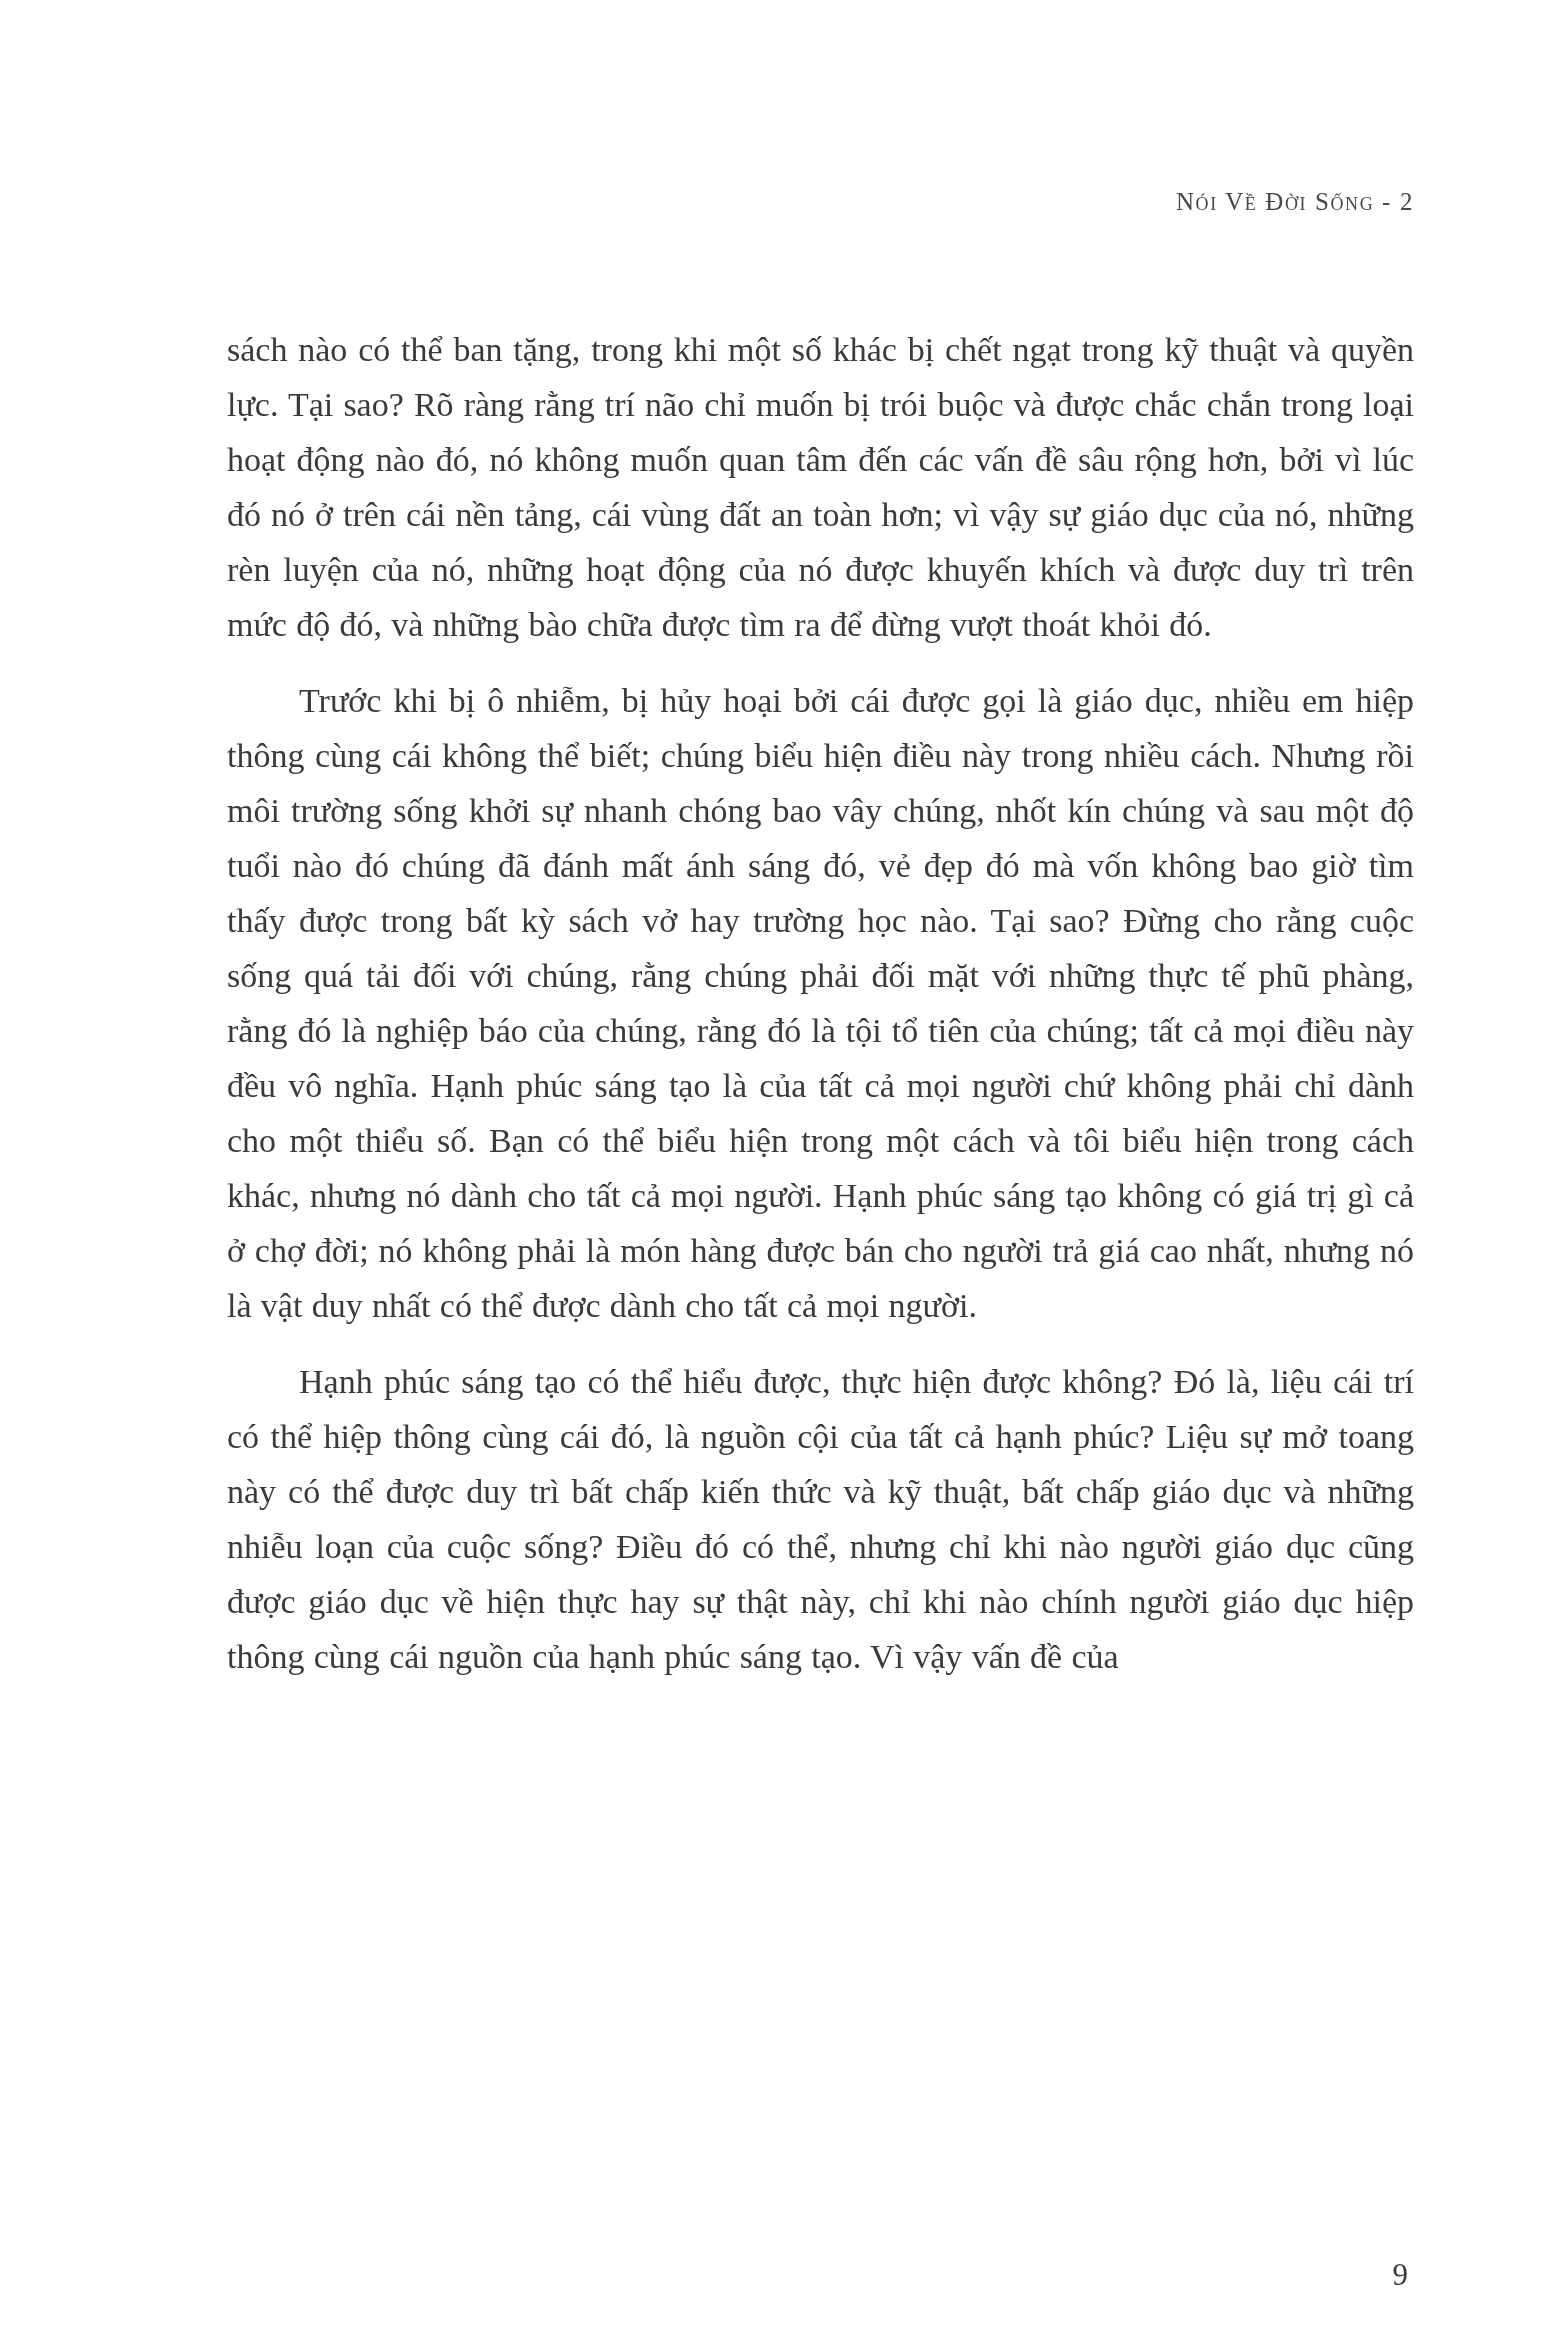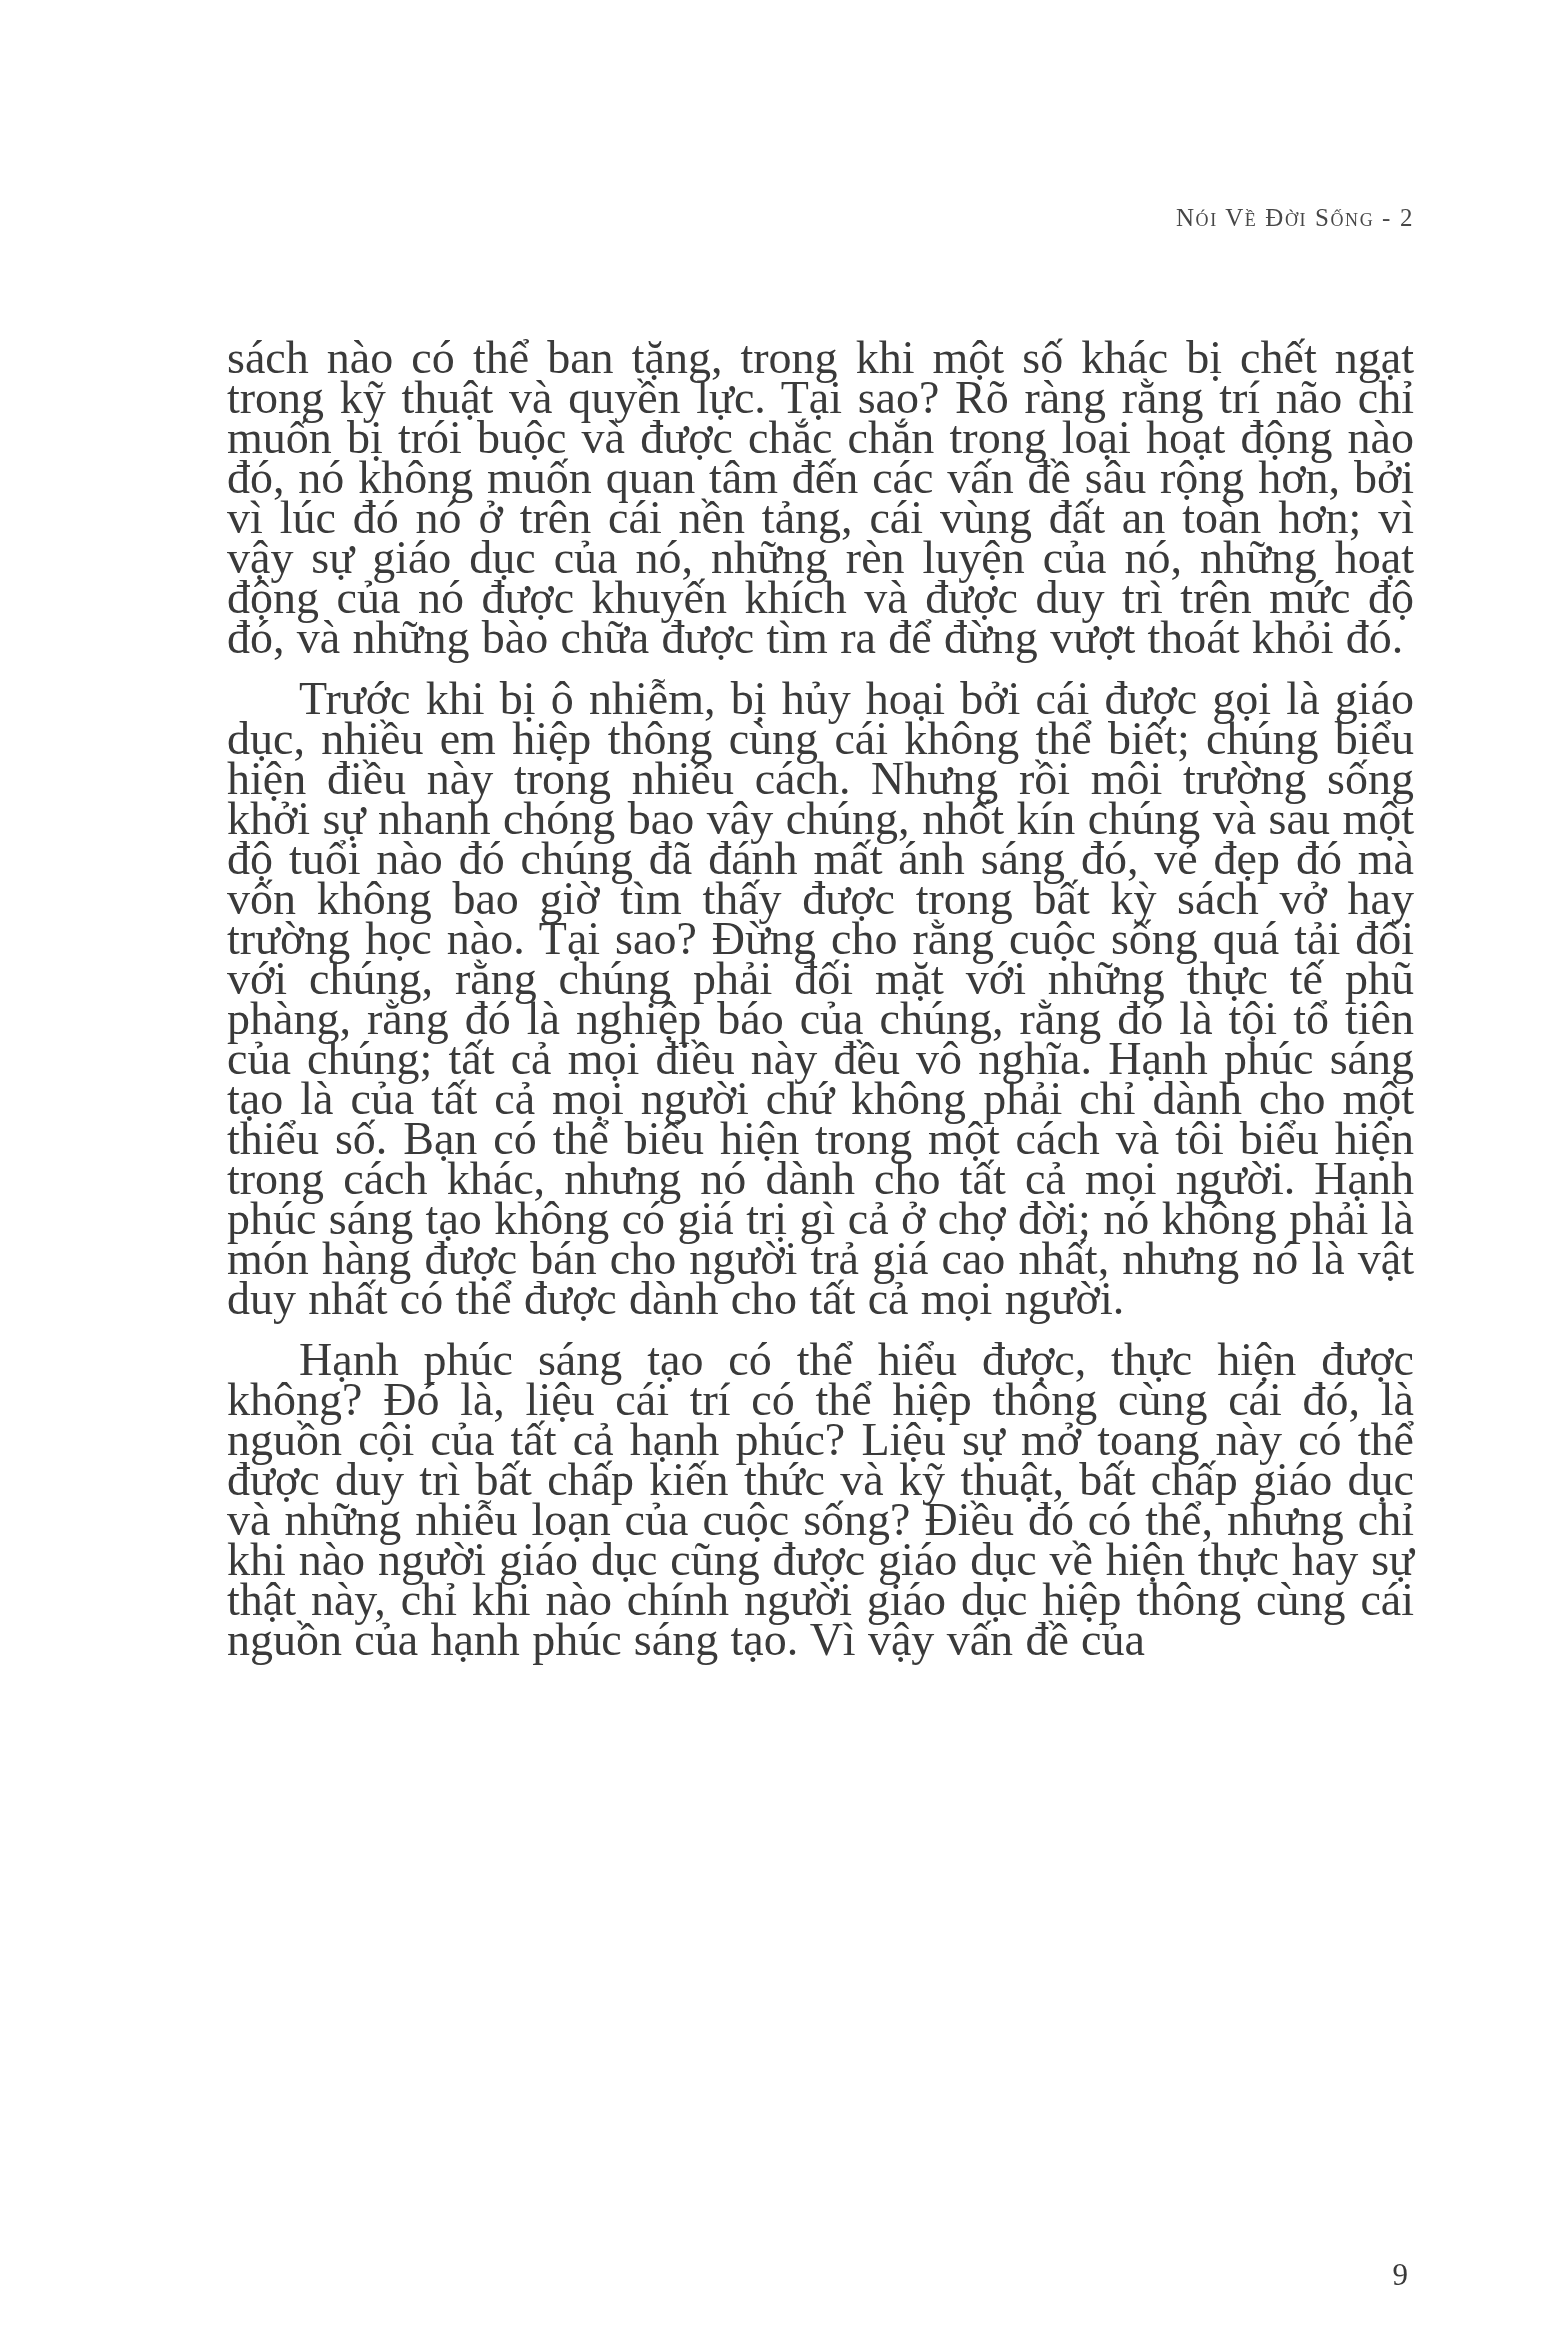--- a/index.html
+++ b/index.html
@@ -22,25 +22,25 @@
     padding: 186px 150px 0 227px;
     background: #ffffff;
   }
   .running-header {
     text-align: right;
     font-variant: small-caps;
     font-size: 25px;
     line-height: 31px;
     letter-spacing: 1.6px;
     color: #474747;
-    margin: 16px 0 105px 0;
+    margin: 0 0 105px 0;
   }
   .body-text p {
-    font-size: 46px;
-    line-height: 40px;
+    font-size: 34px;
+    line-height: 55px;
     text-align: justify;
     text-justify: inter-word;
     margin: 0 0 21px 0;
     color: #3a3a3a;
     word-spacing: 0.8px;
   }
   .body-text p.indent {
     text-indent: 72px;
     font-family: Liberation Serif, serif;
   }

